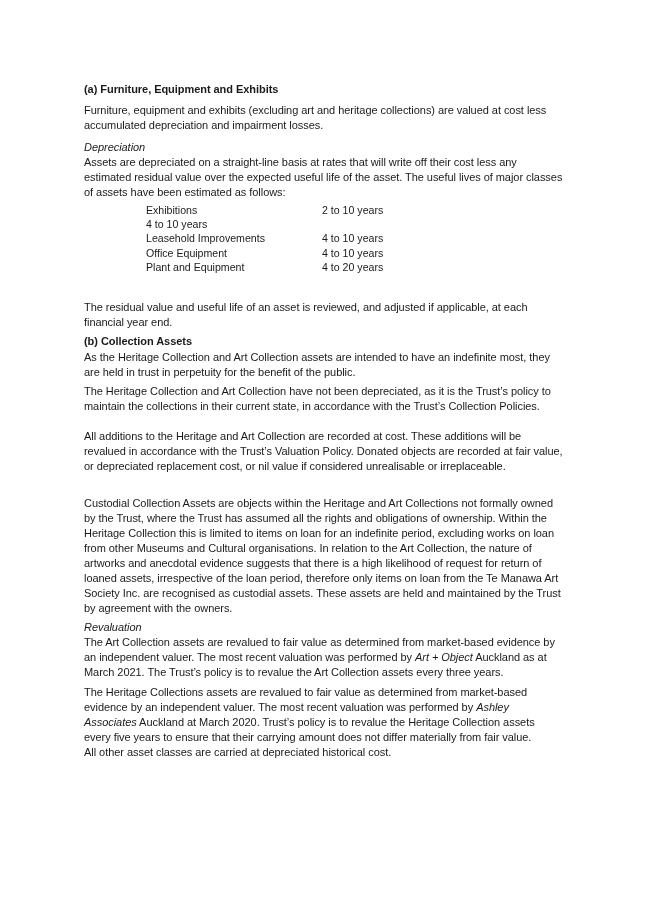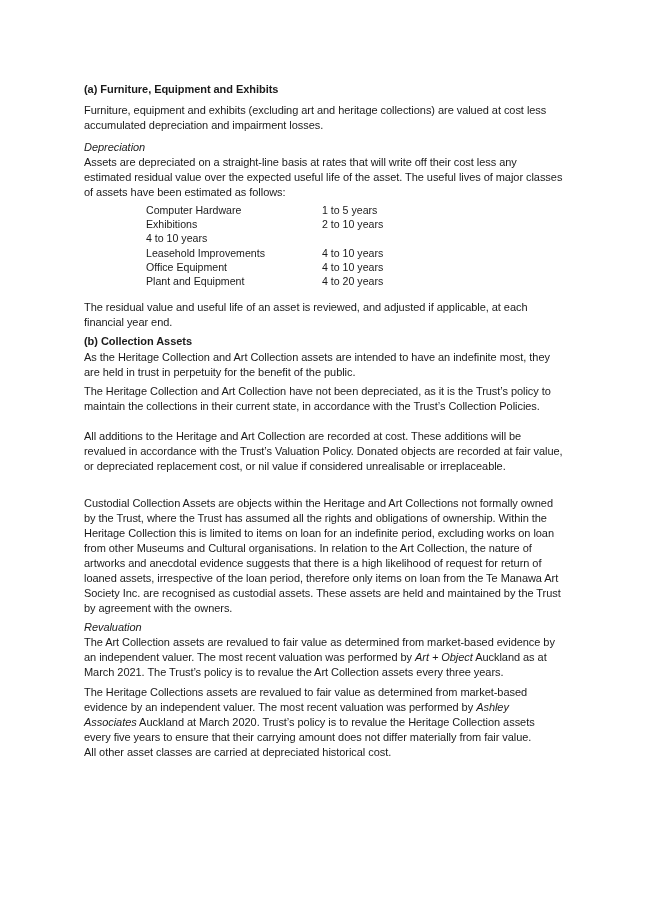--- a/index.html
+++ b/index.html
@@ -22,24 +22,20 @@
 <body>
 
 <div class="page">
 
   <div class="blk h" style="top:82px;">(a)  Furniture, Equipment and Exhibits</div>
   <div class="blk" style="top:103px;">Furniture, equipment and exhibits (excluding art and heritage collections) are valued at cost less accumulated depreciation and impairment losses.</div>
   <div class="blk i" style="top:140px;">Depreciation</div>
   <div class="blk" style="top:155px;">Assets are depreciated on a straight-line basis at rates that will write off their cost less any estimated residual value over the expected useful life of the asset.  The useful lives of major classes of assets have been estimated as follows:</div>
 
   <div class="tbl">
-    <div class="row">
-      <div class="c1">Computer Hardware</div>
-      <div class="c2">1 to 5 years</div>
-    </div>
     <div class="row">
       <div class="c1">Exhibitions</div>
       <div class="c2">2 to 10 years</div>
     </div>
     <div class="row">
       <div class="c2">4 to 10 years</div>
     </div>
     <div class="row">
       <div class="c1">Leasehold Improvements</div>
       <div class="c2">4 to 10 years</div>

